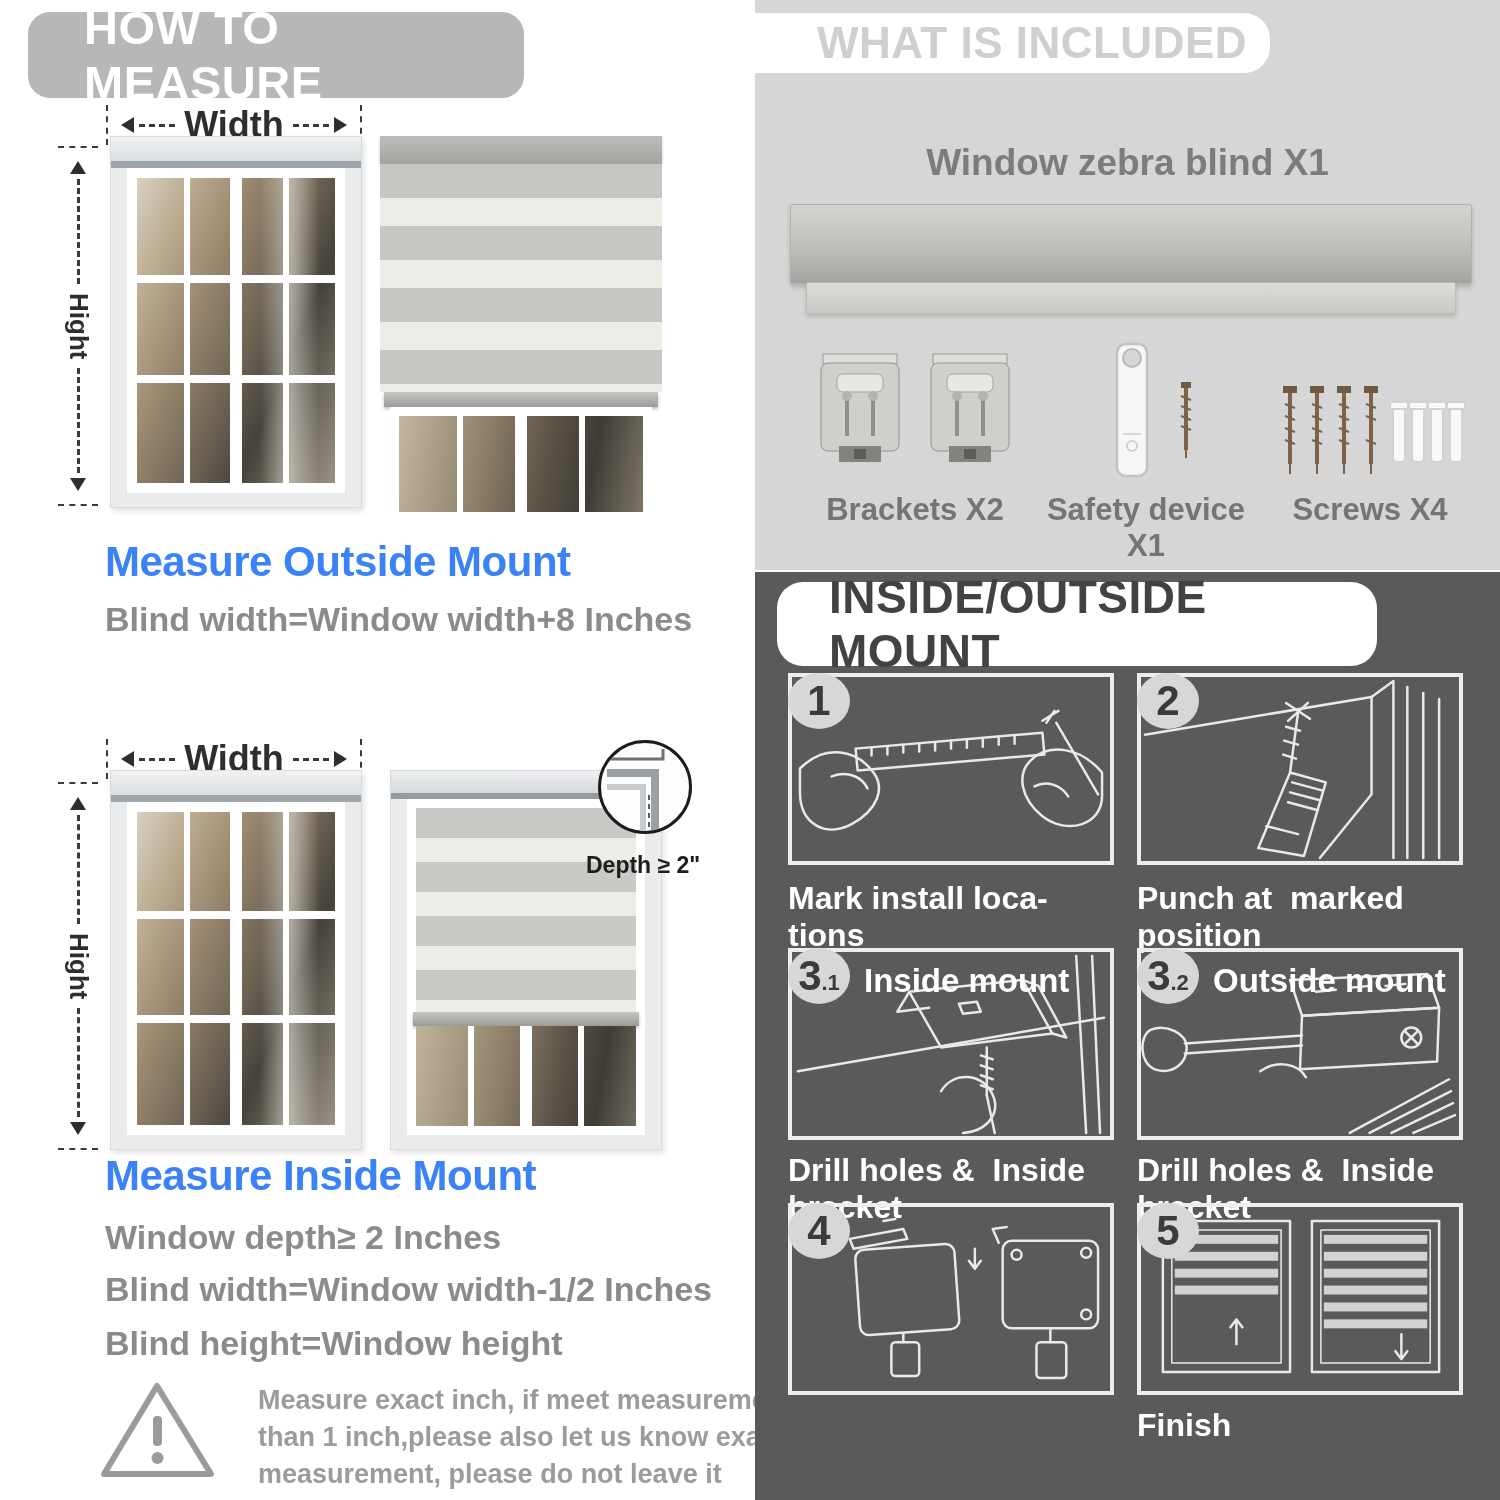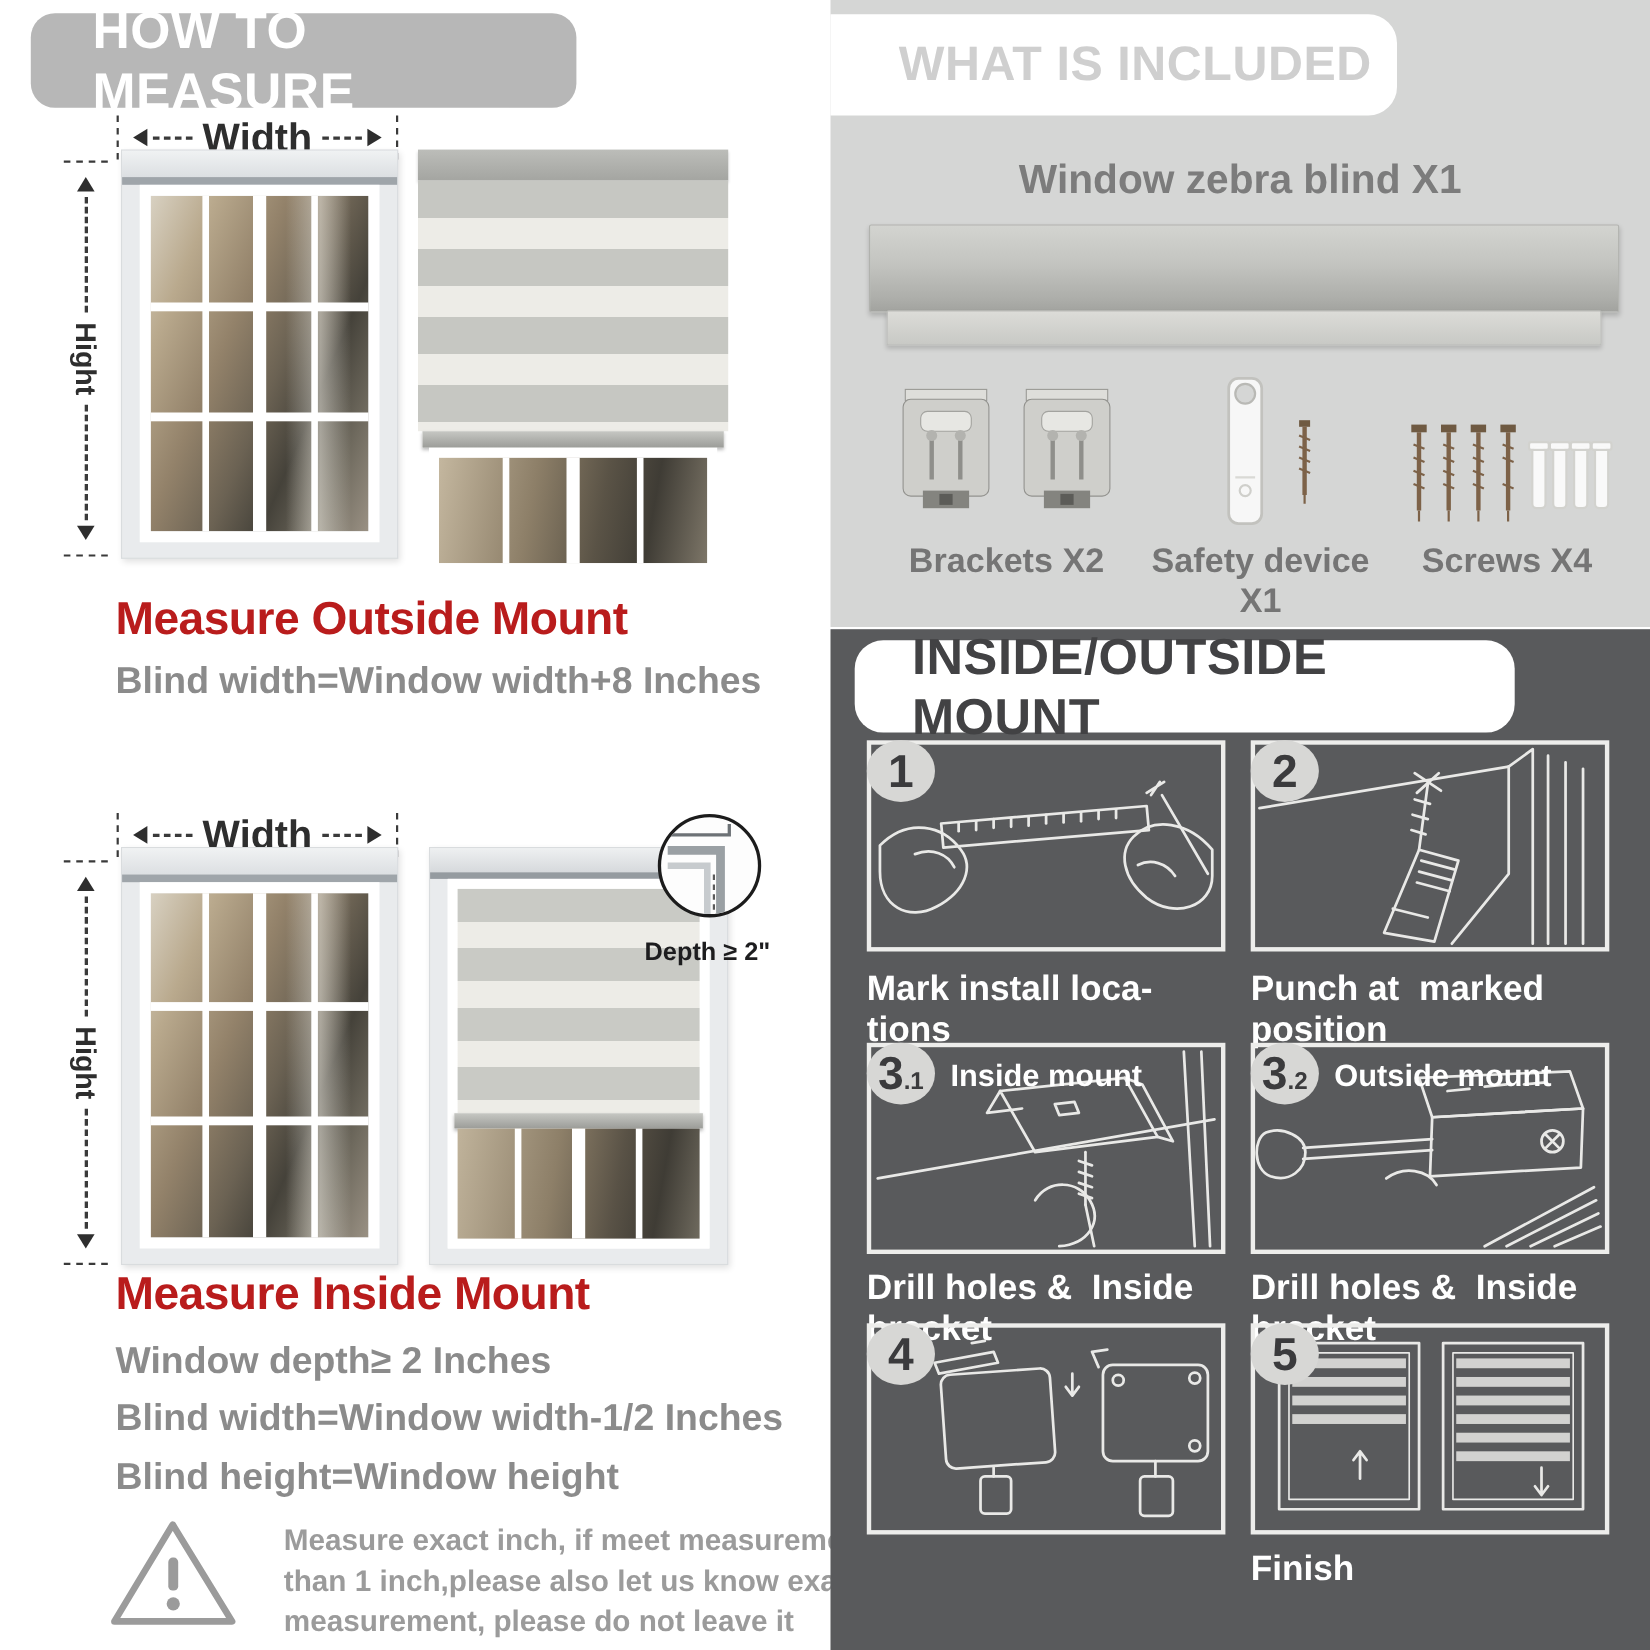--- a/index.html
+++ b/index.html
@@ -5,30 +5,30 @@
   html,body{margin:0;padding:0;background:#fff;}
   .page{position:relative;width:1500px;height:1500px;background:#fff;overflow:hidden;
         font-family:"Liberation Sans","DejaVu Sans",sans-serif;}
   .abs{position:absolute;}
 
   
   .hdr-left{left:28px;top:12px;width:496px;height:86px;background:#b7b7b7;border-radius:22px;
             display:flex;align-items:center;padding-left:56px;box-sizing:border-box;}
   .hdr-left span{color:#fff;font-size:47px;font-weight:bold;letter-spacing:.5px;}
   .panel-light{left:755px;top:0;width:745px;height:570px;background:#d5d6d5;}
-  .hdr-included{left:755px;top:13px;width:515px;height:92px;background:#fff;
+  .hdr-included{left:755px;top:13px;width:515px;height:60px;background:#fff;
             border-radius:0 26px 26px 0;display:flex;align-items:center;padding-left:62px;box-sizing:border-box;}
   .hdr-included span{color:#cfcfcf;font-size:44px;font-weight:bold;letter-spacing:.5px;}
   .panel-dark{left:755px;top:572px;width:745px;height:928px;background:#595a5c;}
   .hdr-mount{left:777px;top:582px;width:600px;height:84px;background:#fff;border-radius:26px;
             display:flex;align-items:center;padding-left:52px;box-sizing:border-box;}
   .hdr-mount span{color:#424244;font-size:46px;font-weight:bold;letter-spacing:.5px;}
 
   
-  .h2l{color:#b91c1c;font-size:42px;font-weight:bold;letter-spacing:-.5px;}
+  .h2l{color:#3b82f6;font-size:42px;font-weight:bold;letter-spacing:-.5px;}
   .bodyl{color:#8b8b8b;font-size:34px;font-weight:bold;}
   .warn-line{color:#9b9b9b;font-size:27px;font-weight:bold;line-height:37px;}
 
   
   .harrow{display:flex;align-items:center;gap:5px;}
   .harrow::before,.harrow::after{content:"";height:40px;border-left:2px dashed #3a3a3a;}
   .ah-l{width:0;height:0;border:8px solid transparent;border-right:13px solid #2e2e2e;}
   .ah-r{width:0;height:0;border:8px solid transparent;border-left:13px solid #2e2e2e;}
   .hdash{flex:1;height:0;border-top:3px dashed #3a3a3a;}
   .hlabel{font-size:36px;font-weight:bold;color:#2e2e2e;padding:0 4px;}
@@ -83,21 +83,21 @@
   .headrail2{background:linear-gradient(180deg,#dcdcd8,#c8c9c5);border:1px solid #bcbdb9;border-radius:2px;
             box-shadow:0 3px 4px rgba(0,0,0,.15);}
   .item-label{color:#757575;font-size:31px;font-weight:bold;text-align:center;}
 
   
   .step-frame{position:absolute;width:326px;height:192px;border:4px solid #ededeb;box-sizing:border-box;}
   .badge{position:absolute;left:-4px;top:-4px;width:62px;height:56px;background:#d7d7d5;border-radius:50%;
          display:flex;align-items:center;justify-content:center;}
   .badge .n{color:#3b3b3d;font-size:42px;font-weight:bold;line-height:1;}
   .badge .sub{color:#3b3b3d;font-size:22px;font-weight:bold;align-self:flex-end;padding-bottom:8px;}
-  .step-title{position:absolute;left:72px;top:10px;color:#fff;font-size:28px;font-weight:bold;}
+  .step-title{position:absolute;left:72px;top:10px;color:#fff;font-size:33px;font-weight:bold;}
   .caption{position:absolute;width:340px;color:#fff;font-size:32px;font-weight:bold;white-space:pre-wrap;}
   .art{position:absolute;inset:0;width:100%;height:100%;}
   .lineart{stroke:#e9e9e7;stroke-width:2.5;fill:none;stroke-linecap:round;stroke-linejoin:round;}
 </style>
 </head>
 <body>
 
 <div class="page">
 
   <div class="abs hdr-left">

